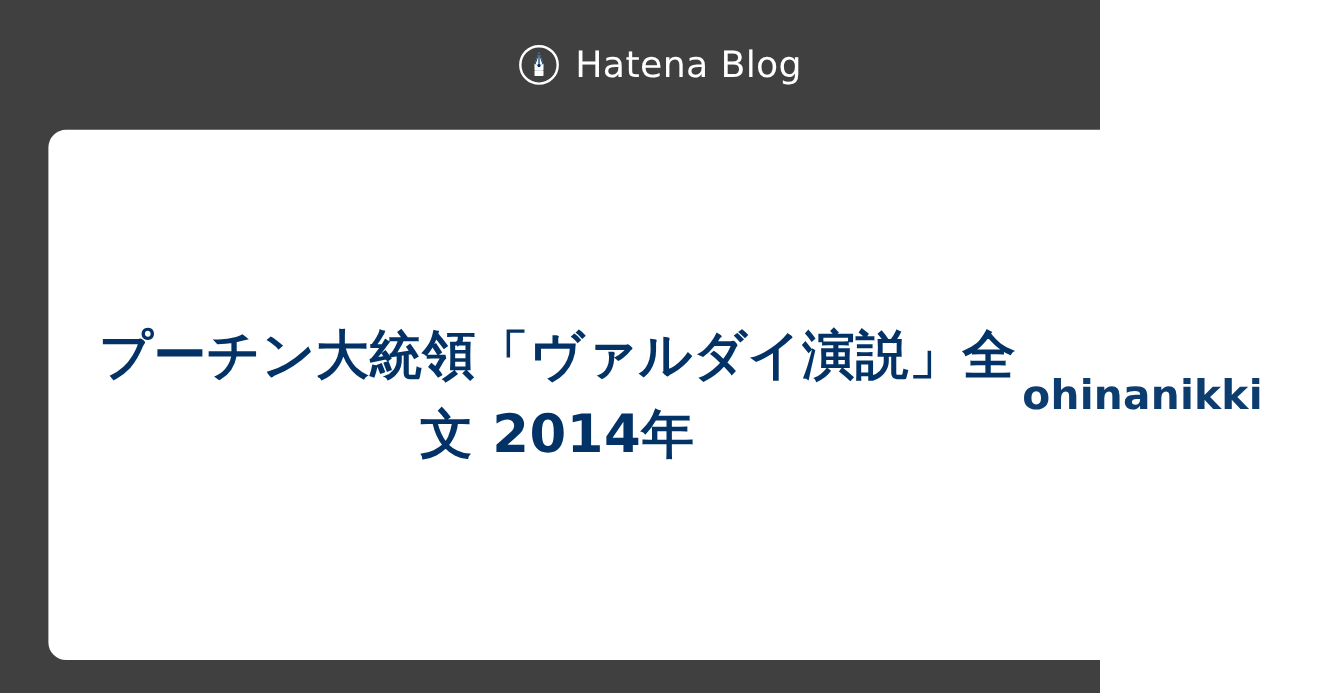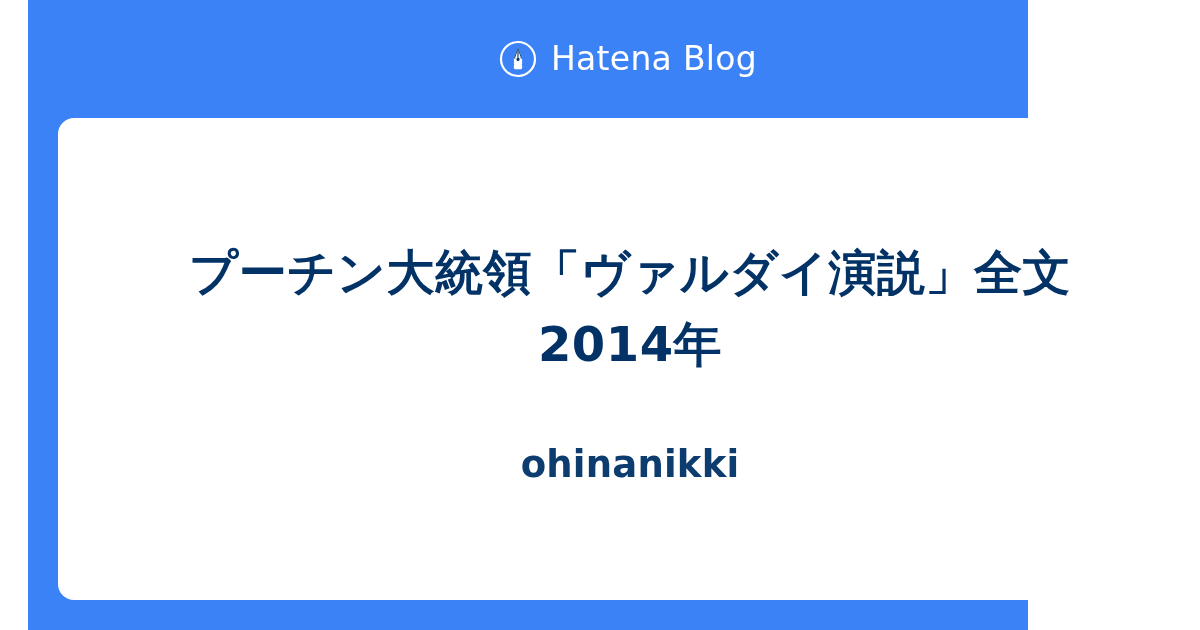--- a/index.html
+++ b/index.html
@@ -11,23 +11,22 @@
     width: 1200px;
     height: 630px;
     overflow: hidden;
     font-family: "Liberation Sans", "DejaVu Sans", sans-serif;
   }
 
   #og-card {
     position: relative;
     width: 1000px;
     height: 630px;
-    background: #3b82f6;
+    background: #404040;
     box-sizing: border-box;
-    margin-left: 28px;
   }
 
   
   .brand-header {
     position: absolute;
     top: 0;
     left: 0;
     width: 1200px;
     height: 118px;
     display: flex;
@@ -50,29 +49,29 @@
     font-weight: 400;
     line-height: 1;
     letter-spacing: 0.3px;
     white-space: nowrap;
     transform: translateY(-1px);
   }
 
   
   .content-card {
     position: absolute;
-    left: 30px;
+    left: 44px;
     top: 118px;
     width: 1144px;
     height: 482px;
     background: #ffffff;
     border-radius: 16px;
     box-sizing: border-box;
     display: flex;
-    flex-direction: column;
+    flex-direction: row;
     align-items: center;
     justify-content: center;
     padding: 0 40px;
     overflow: hidden;
   }
 
   .entry-title {
     margin: 0;
     color: #033366;
     font-family: "DejaVu Sans", "Liberation Sans", sans-serif;

